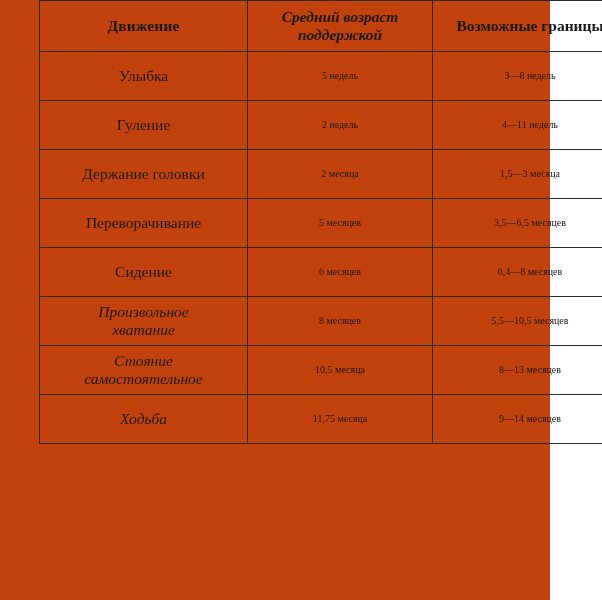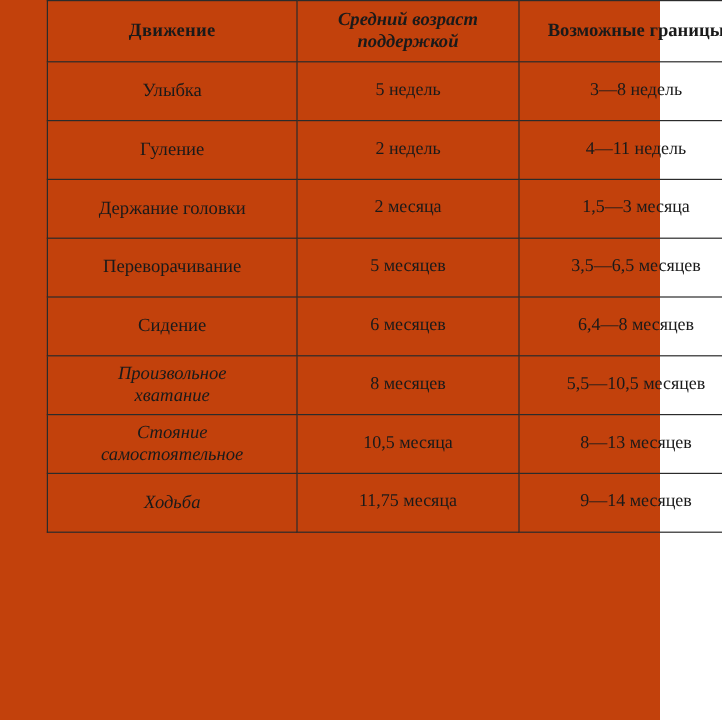--- a/index.html
+++ b/index.html
@@ -29,21 +29,21 @@
   }
   table.milestones col.c1 { width: 208px; }
   table.milestones col.c2 { width: 185px; }
   table.milestones col.c3 { width: 195px; }
 
   table.milestones th,
   table.milestones td {
     border: 1px solid #2b2b2b;
     text-align: center;
     vertical-align: middle;
-    font-size: 15px;
+    font-size: 10px;
     line-height: 1.18;
     padding: 5px 4px;
   }
   table.milestones thead th {
     font-weight: bold;
     font-size: 15.5px;
     padding: 6px 4px;
     height: 38px;
   }
   table.milestones thead th.h1 {

